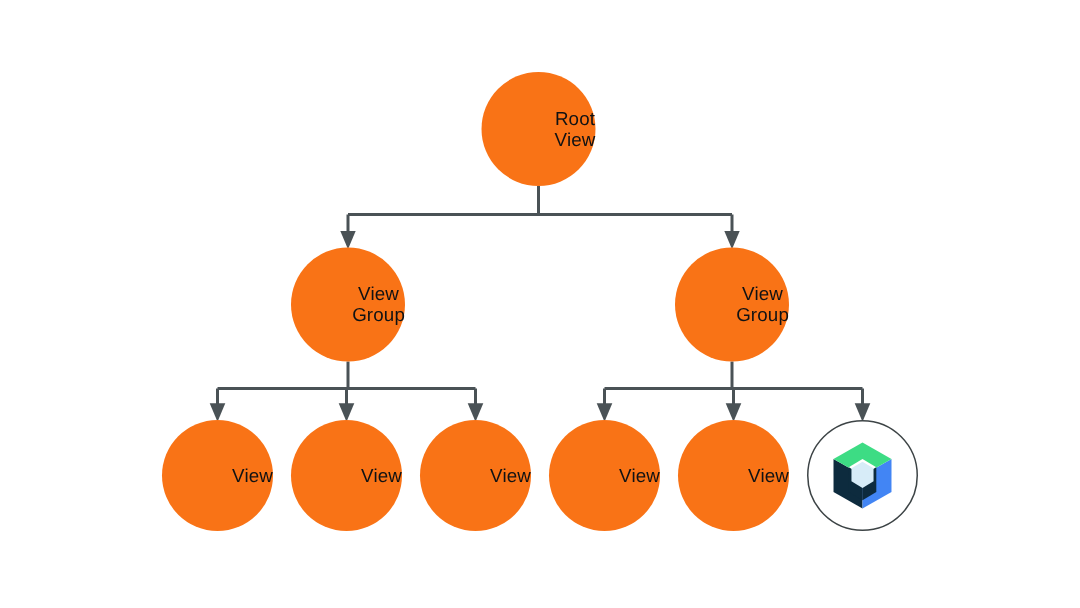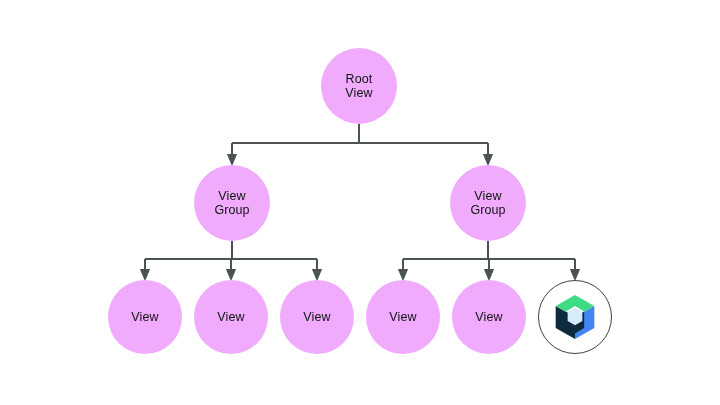--- a/index.html
+++ b/index.html
@@ -25,21 +25,22 @@
   .node {
     position: absolute;
     box-sizing: border-box;
     border-radius: 50%;
     display: flex;
     align-items: center;
     justify-content: center;
     text-align: center;
   }
   .node-fill {
-    background: #f0abfc;
+    background: #f97316;
+    justify-content: flex-end;
   }
   .node-ring {
     background: #ffffff;
     border: 1.6px solid #3d4446;
   }
   .node-label {
     font-size: 12.5px;
     line-height: 14.5px;
     color: #101214;
     letter-spacing: 0.1px;

